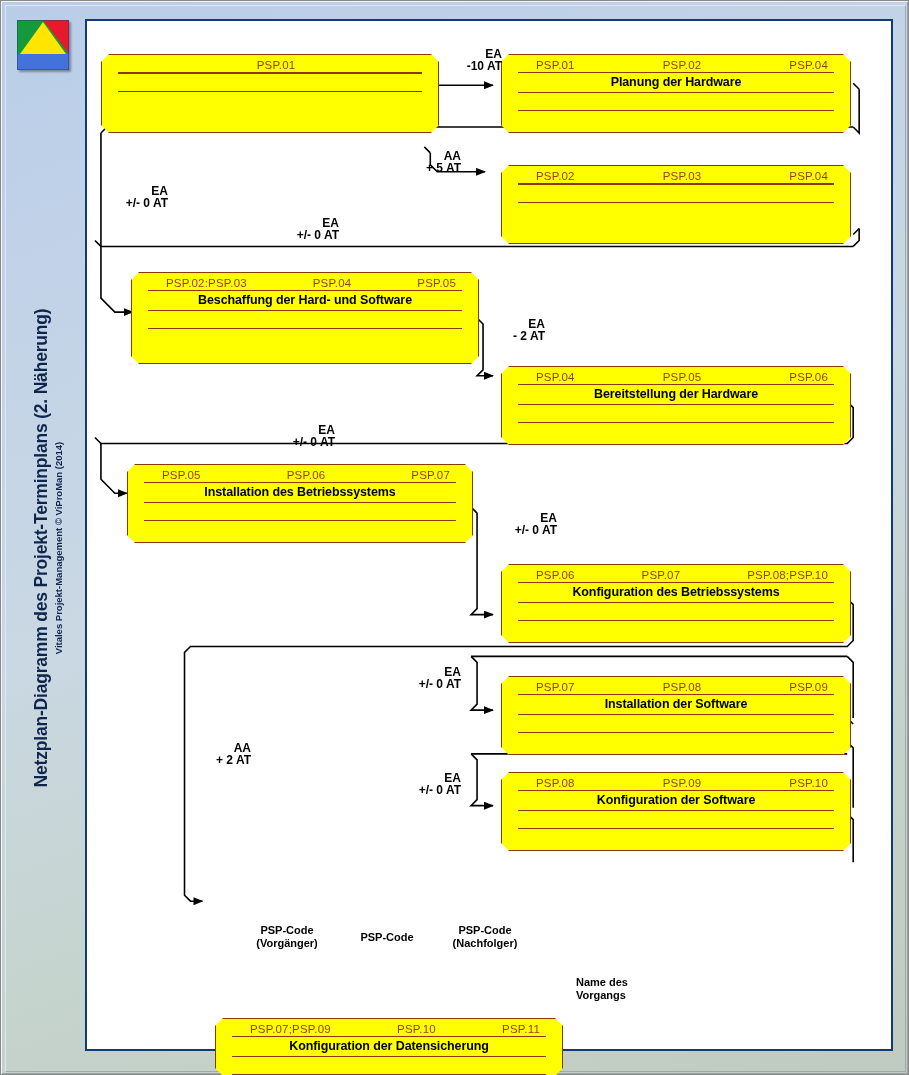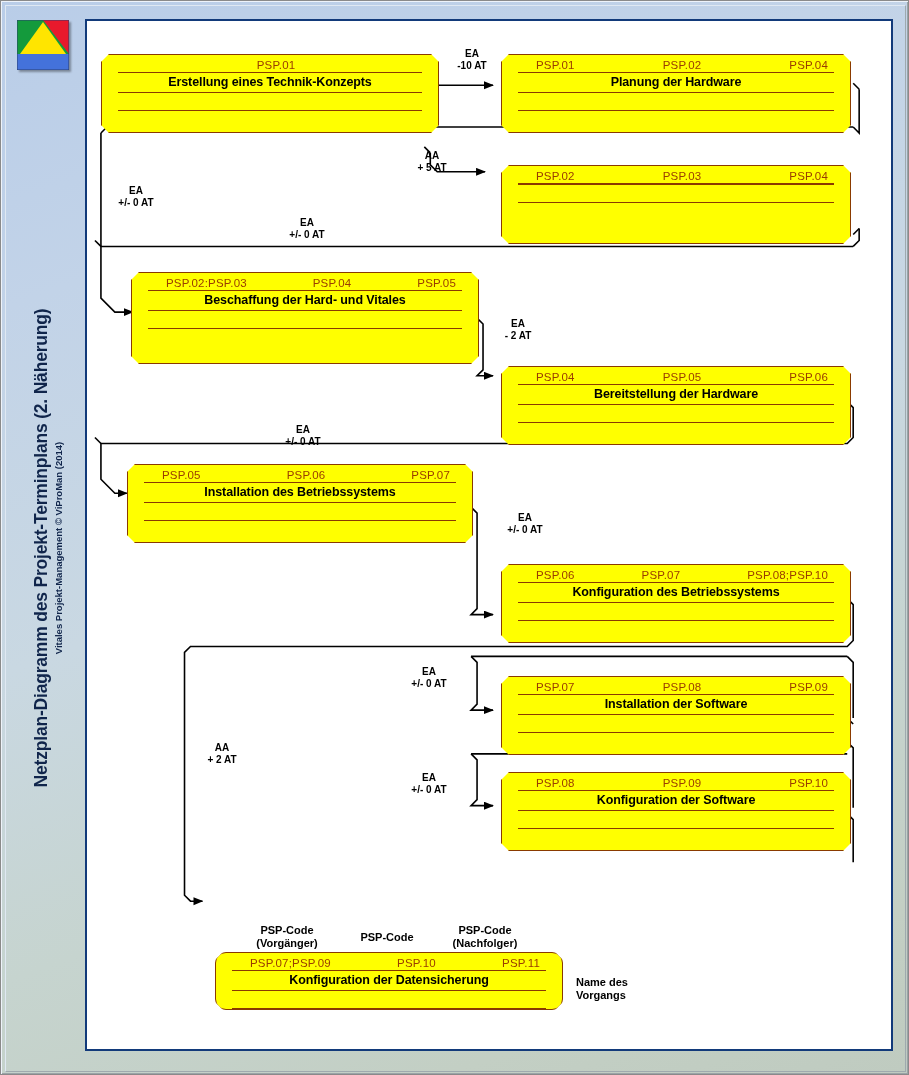--- a/index.html
+++ b/index.html
@@ -88,22 +88,22 @@
     text-align: center;
     font-size: 12.5px; font-weight: bold; color: #000;
     padding: 2px 0 3px 0;
     letter-spacing: -.1px;
   }
   .node-blank { height: 17px; }
 
   
   .edge-label {
     position: absolute;
-    font-size: 10px; font-weight: bold; color: #000;
-    text-align: center; line-height: 12px;
+    font-size: 12px; font-weight: bold; color: #000;
+    text-align: right; line-height: 12px;
     white-space: nowrap;
   }
   
   .legend-label {
     position: absolute;
     font-size: 11px; font-weight: bold; color: #000;
     text-align: center; line-height: 13px;
   }
   .legend-label.left-align { text-align: left; }
 </style>
@@ -177,21 +177,20 @@
 
         <path d="M764,796 L770,802 L770,845"></path>
       </g>
     </svg>
 
     <div class="task-node" style="left:14px; top:33px; width:338px; height:79px;">
       <div class="node-head" style="justify-content:center;">
         <span class="hc-mid">PSP.01</span>
       </div>
       <div class="node-rule"></div>
-      <div class="node-title">Erstellung eines Technik-Konzepts</div>
       <div class="node-rule"></div>
       <div class="node-blank"></div>
       <div class="node-rule"></div>
     </div>
 
     <div class="task-node" style="left:414px; top:33px; width:350px; height:79px;">
       <div class="node-head">
         <span class="hc-left">PSP.01</span>
         <span class="hc-mid">PSP.02</span>
         <span class="hc-right">PSP.04</span>
@@ -215,21 +214,21 @@
       <div class="node-rule"></div>
     </div>
 
     <div class="task-node" style="left:44px; top:251px; width:348px; height:92px;">
       <div class="node-head">
         <span class="hc-left">PSP.02:PSP.03</span>
         <span class="hc-mid">PSP.04</span>
         <span class="hc-right">PSP.05</span>
       </div>
       <div class="node-rule"></div>
-      <div class="node-title">Beschaffung der Hard- und Vitales</div>
+      <div class="node-title">Beschaffung der Hard- und Software</div>
       <div class="node-rule"></div>
       <div class="node-blank"></div>
       <div class="node-rule"></div>
     </div>
 
     <div class="task-node" style="left:414px; top:345px; width:350px; height:79px;">
       <div class="node-head">
         <span class="hc-left">PSP.04</span>
         <span class="hc-mid">PSP.05</span>
         <span class="hc-right">PSP.06</span>
@@ -286,21 +285,21 @@
         <span class="hc-mid">PSP.09</span>
         <span class="hc-right">PSP.10</span>
       </div>
       <div class="node-rule"></div>
       <div class="node-title">Konfiguration der Software</div>
       <div class="node-rule"></div>
       <div class="node-blank"></div>
       <div class="node-rule"></div>
     </div>
 
-    <div class="task-node" style="left:128px; top:931px; width:348px; height:58px;border-radius:11px;">
+    <div class="task-node" style="left:128px; top:997px; width:348px; height:58px;">
       <div class="node-head">
         <span class="hc-left">PSP.07;PSP.09</span>
         <span class="hc-mid">PSP.10</span>
         <span class="hc-right">PSP.11</span>
       </div>
       <div class="node-rule"></div>
       <div class="node-title">Konfiguration der Datensicherung</div>
       <div class="node-rule"></div>
       <div class="node-blank"></div>
       <div class="node-rule"></div>

